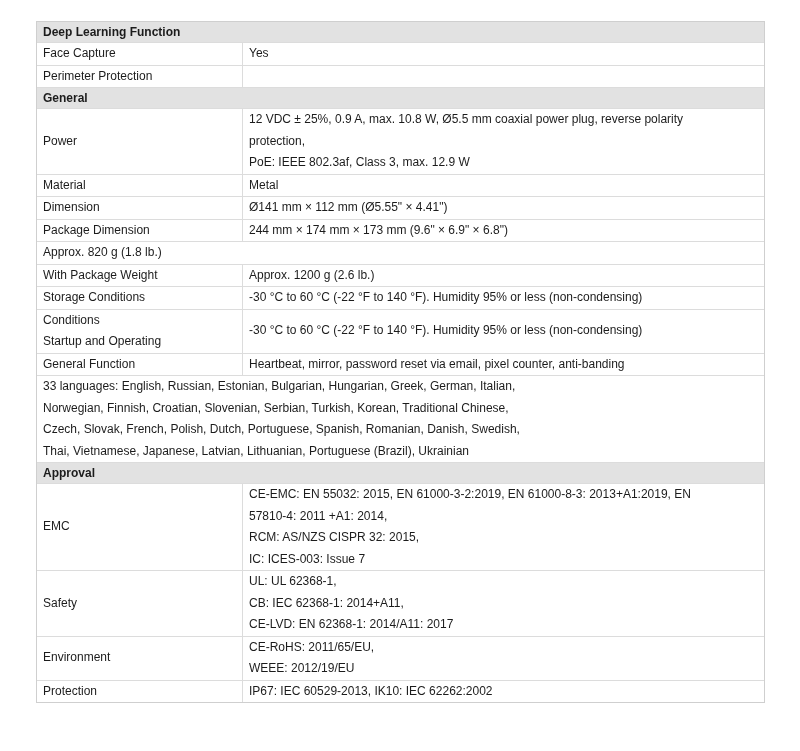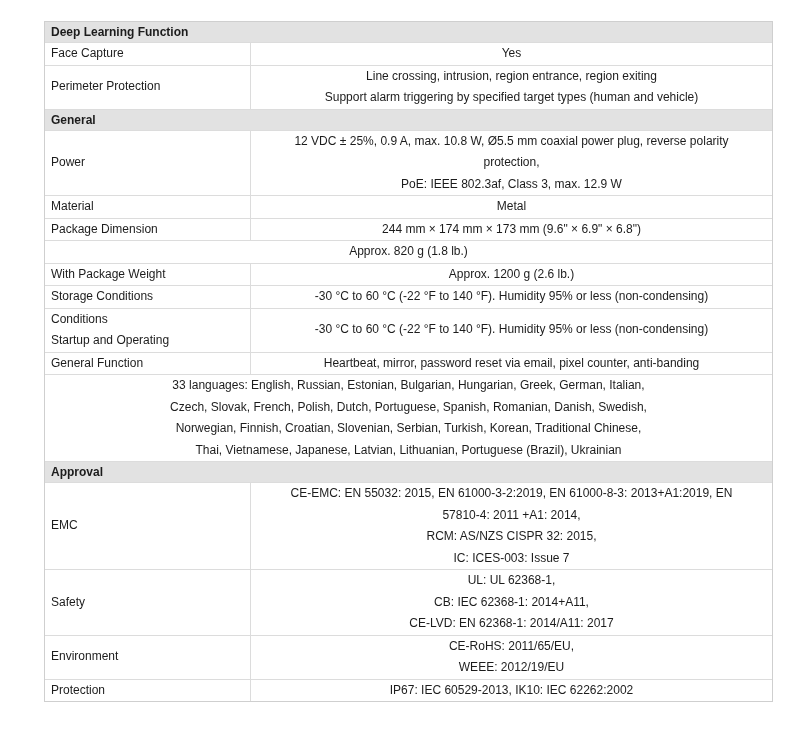--- a/index.html
+++ b/index.html
@@ -9,21 +9,21 @@
   }
   body {
     width: 800px;
     height: 751px;
     position: relative;
     font-family: "Liberation Sans", sans-serif;
     color: #1c1c1c;
   }
   #spec-table {
     position: absolute;
-    left: 44px;
+    left: 36px;
     top: 21px;
     width: 729px;
     box-sizing: border-box;
     border: 1px solid #cfcfcf;
     background: #ffffff;
   }
   #spec-table > * + * {
     border-top: 1px solid #dcdcdc;
   }
   .section-header {
@@ -45,21 +45,20 @@
     justify-content: center;
   }
   .cell-label {
     width: 206px;
     min-width: 206px;
     border-right: 1px solid #dcdcdc;
   }
   .cell-value {
     flex: 1;
     min-width: 0;
-    text-align: center;
   }
   .line {
     font-size: 12px;
     line-height: 21.5px;
     white-space: nowrap;
   }
 </style>
 </head>
 <body>
 
@@ -70,24 +69,20 @@
         <div class="line">Face Capture</div>
       </div>
     <div class="cell cell-value">
         <div class="line">Yes</div>
       </div>
   </div>
     <div class="row">
     <div class="cell cell-label">
         <div class="line">Perimeter Protection</div>
       </div>
-    <div class="cell cell-value">
-        <div class="line">Line crossing, intrusion, region entrance, region exiting</div>
-        <div class="line">Support alarm triggering by specified target types (human and vehicle)</div>
-      </div>
   </div>
     <div class="section-header">General</div>
     <div class="row">
     <div class="cell cell-label">
         <div class="line">Power</div>
       </div>
     <div class="cell cell-value">
         <div class="line">12 VDC ± 25%, 0.9 A, max. 10.8 W, Ø5.5 mm coaxial power plug, reverse polarity</div>
         <div class="line">protection,</div>
         <div class="line">PoE: IEEE 802.3af, Class 3, max. 12.9 W</div>
@@ -96,20 +91,28 @@
     <div class="row">
     <div class="cell cell-label">
         <div class="line">Material</div>
       </div>
     <div class="cell cell-value">
         <div class="line">Metal</div>
       </div>
   </div>
     <div class="row">
     <div class="cell cell-label">
+        <div class="line">Dimension</div>
+      </div>
+    <div class="cell cell-value">
+        <div class="line">Ø141 mm × 112 mm (Ø5.55" × 4.41")</div>
+      </div>
+  </div>
+    <div class="row">
+    <div class="cell cell-label">
         <div class="line">Package Dimension</div>
       </div>
     <div class="cell cell-value">
         <div class="line">244 mm × 174 mm × 173 mm (9.6" × 6.9" × 6.8")</div>
       </div>
   </div>
     <div class="row">
     <div class="cell cell-value">
         <div class="line">Approx. 820 g (1.8 lb.)</div>
       </div>
@@ -143,22 +146,22 @@
     <div class="cell cell-label">
         <div class="line">General Function</div>
       </div>
     <div class="cell cell-value">
         <div class="line">Heartbeat, mirror, password reset via email, pixel counter, anti-banding</div>
       </div>
   </div>
     <div class="row">
     <div class="cell cell-value">
         <div class="line">33 languages: English, Russian, Estonian, Bulgarian, Hungarian, Greek, German, Italian,</div>
+        <div class="line">Norwegian, Finnish, Croatian, Slovenian, Serbian, Turkish, Korean, Traditional Chinese,</div>
         <div class="line">Czech, Slovak, French, Polish, Dutch, Portuguese, Spanish, Romanian, Danish, Swedish,</div>
-        <div class="line">Norwegian, Finnish, Croatian, Slovenian, Serbian, Turkish, Korean, Traditional Chinese,</div>
         <div class="line">Thai, Vietnamese, Japanese, Latvian, Lithuanian, Portuguese (Brazil), Ukrainian</div>
       </div>
   </div>
     <div class="section-header">Approval</div>
     <div class="row">
     <div class="cell cell-label">
         <div class="line">EMC</div>
       </div>
     <div class="cell cell-value">
         <div class="line">CE-EMC: EN 55032: 2015, EN 61000-3-2:2019, EN 61000-8-3: 2013+A1:2019, EN</div>

